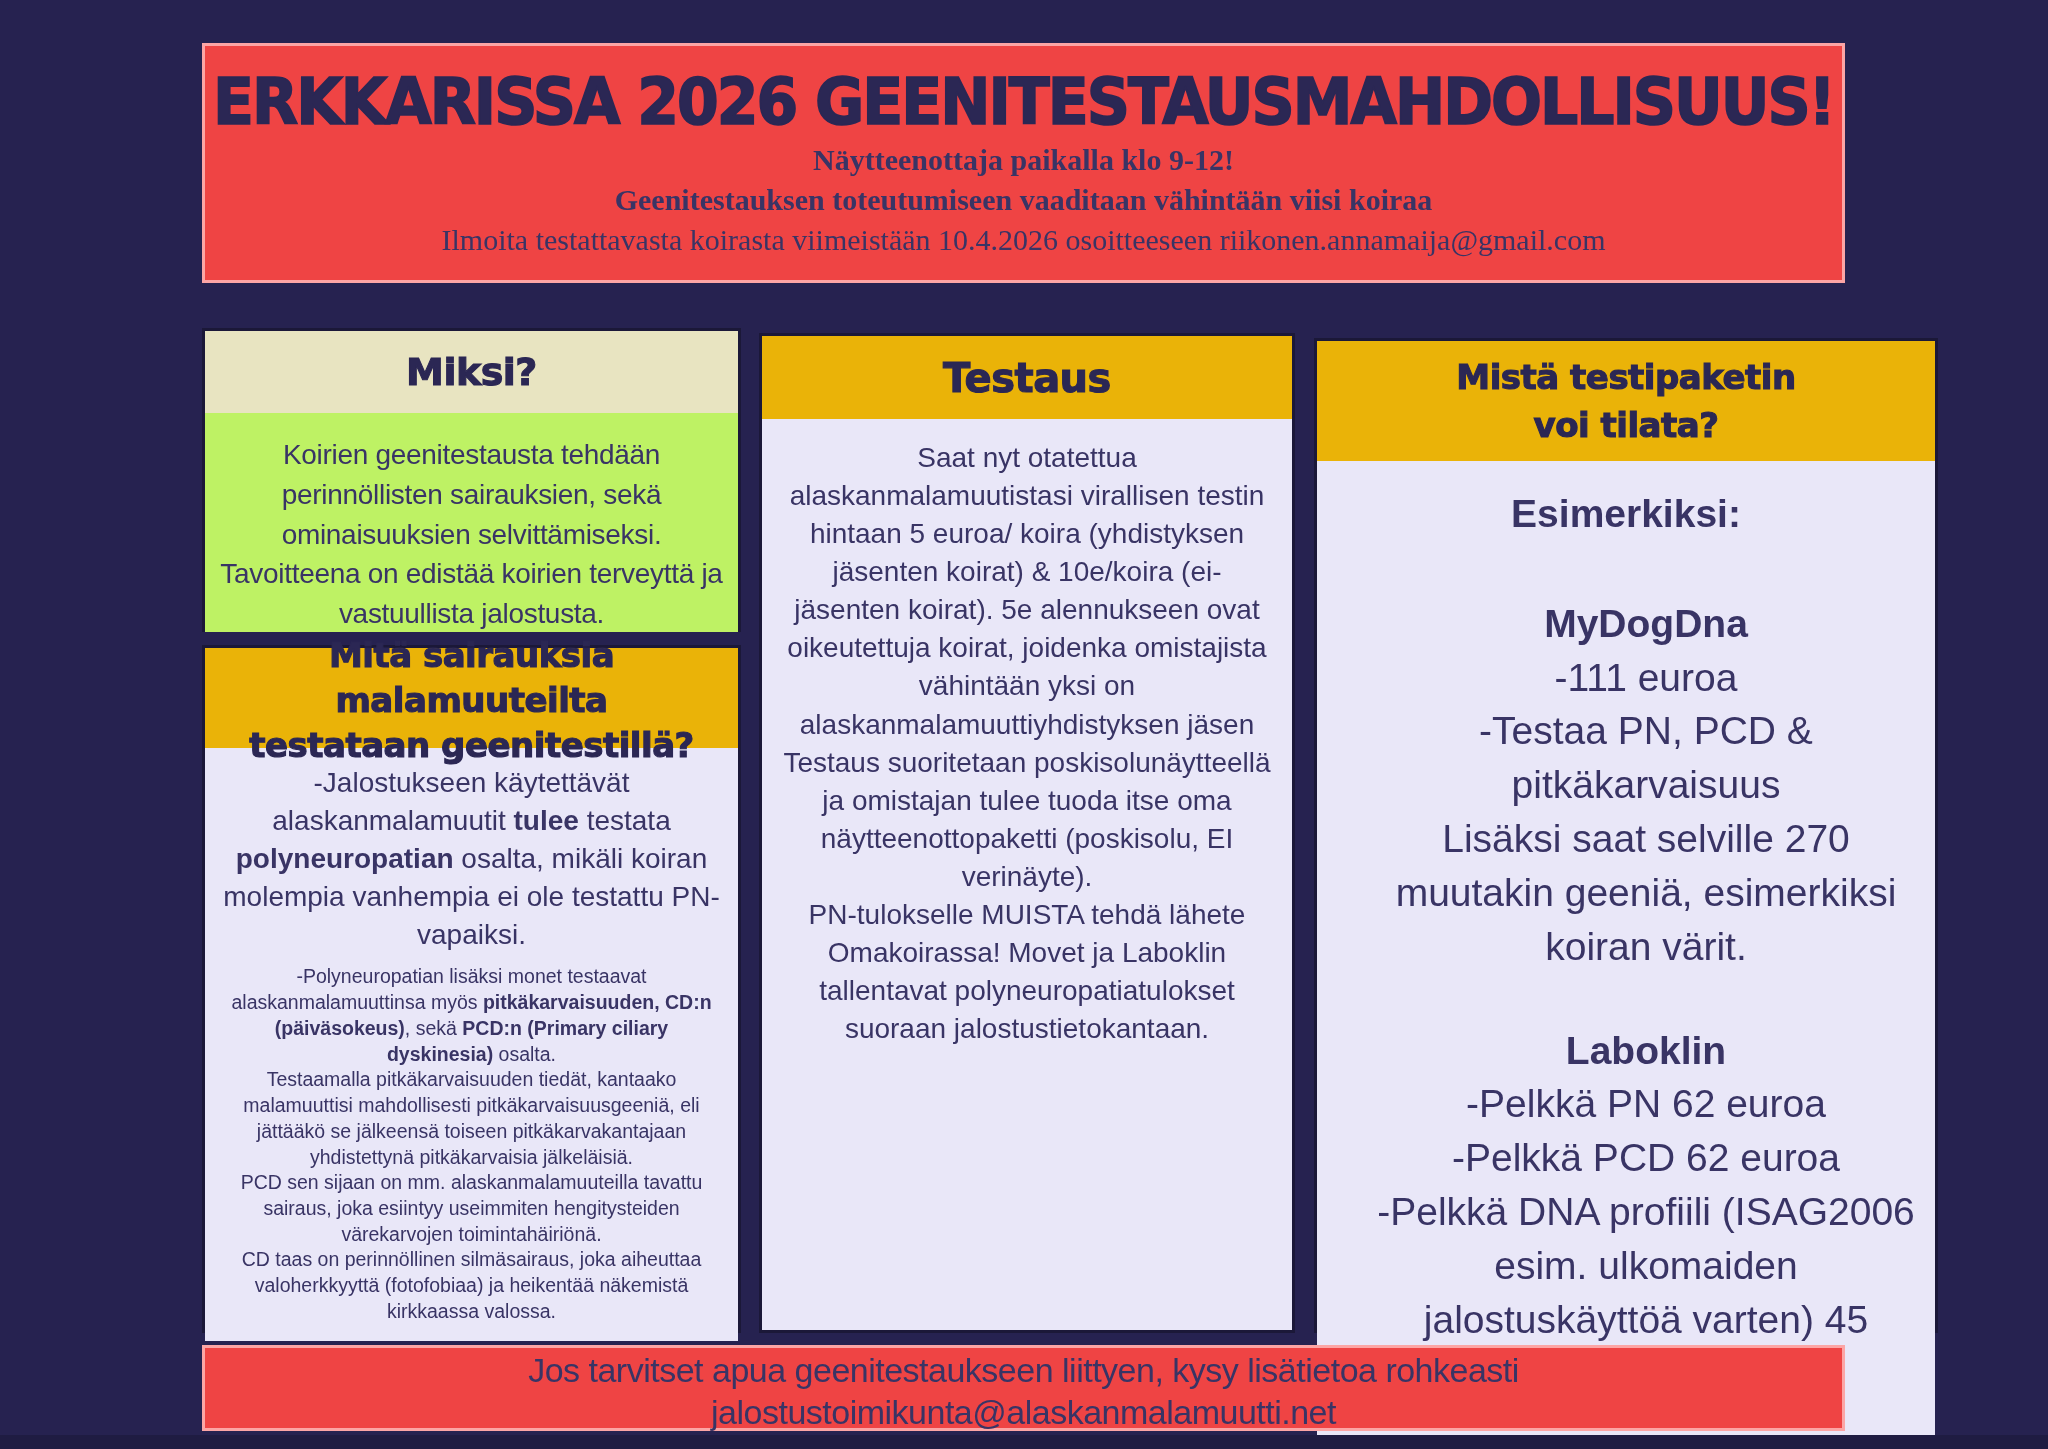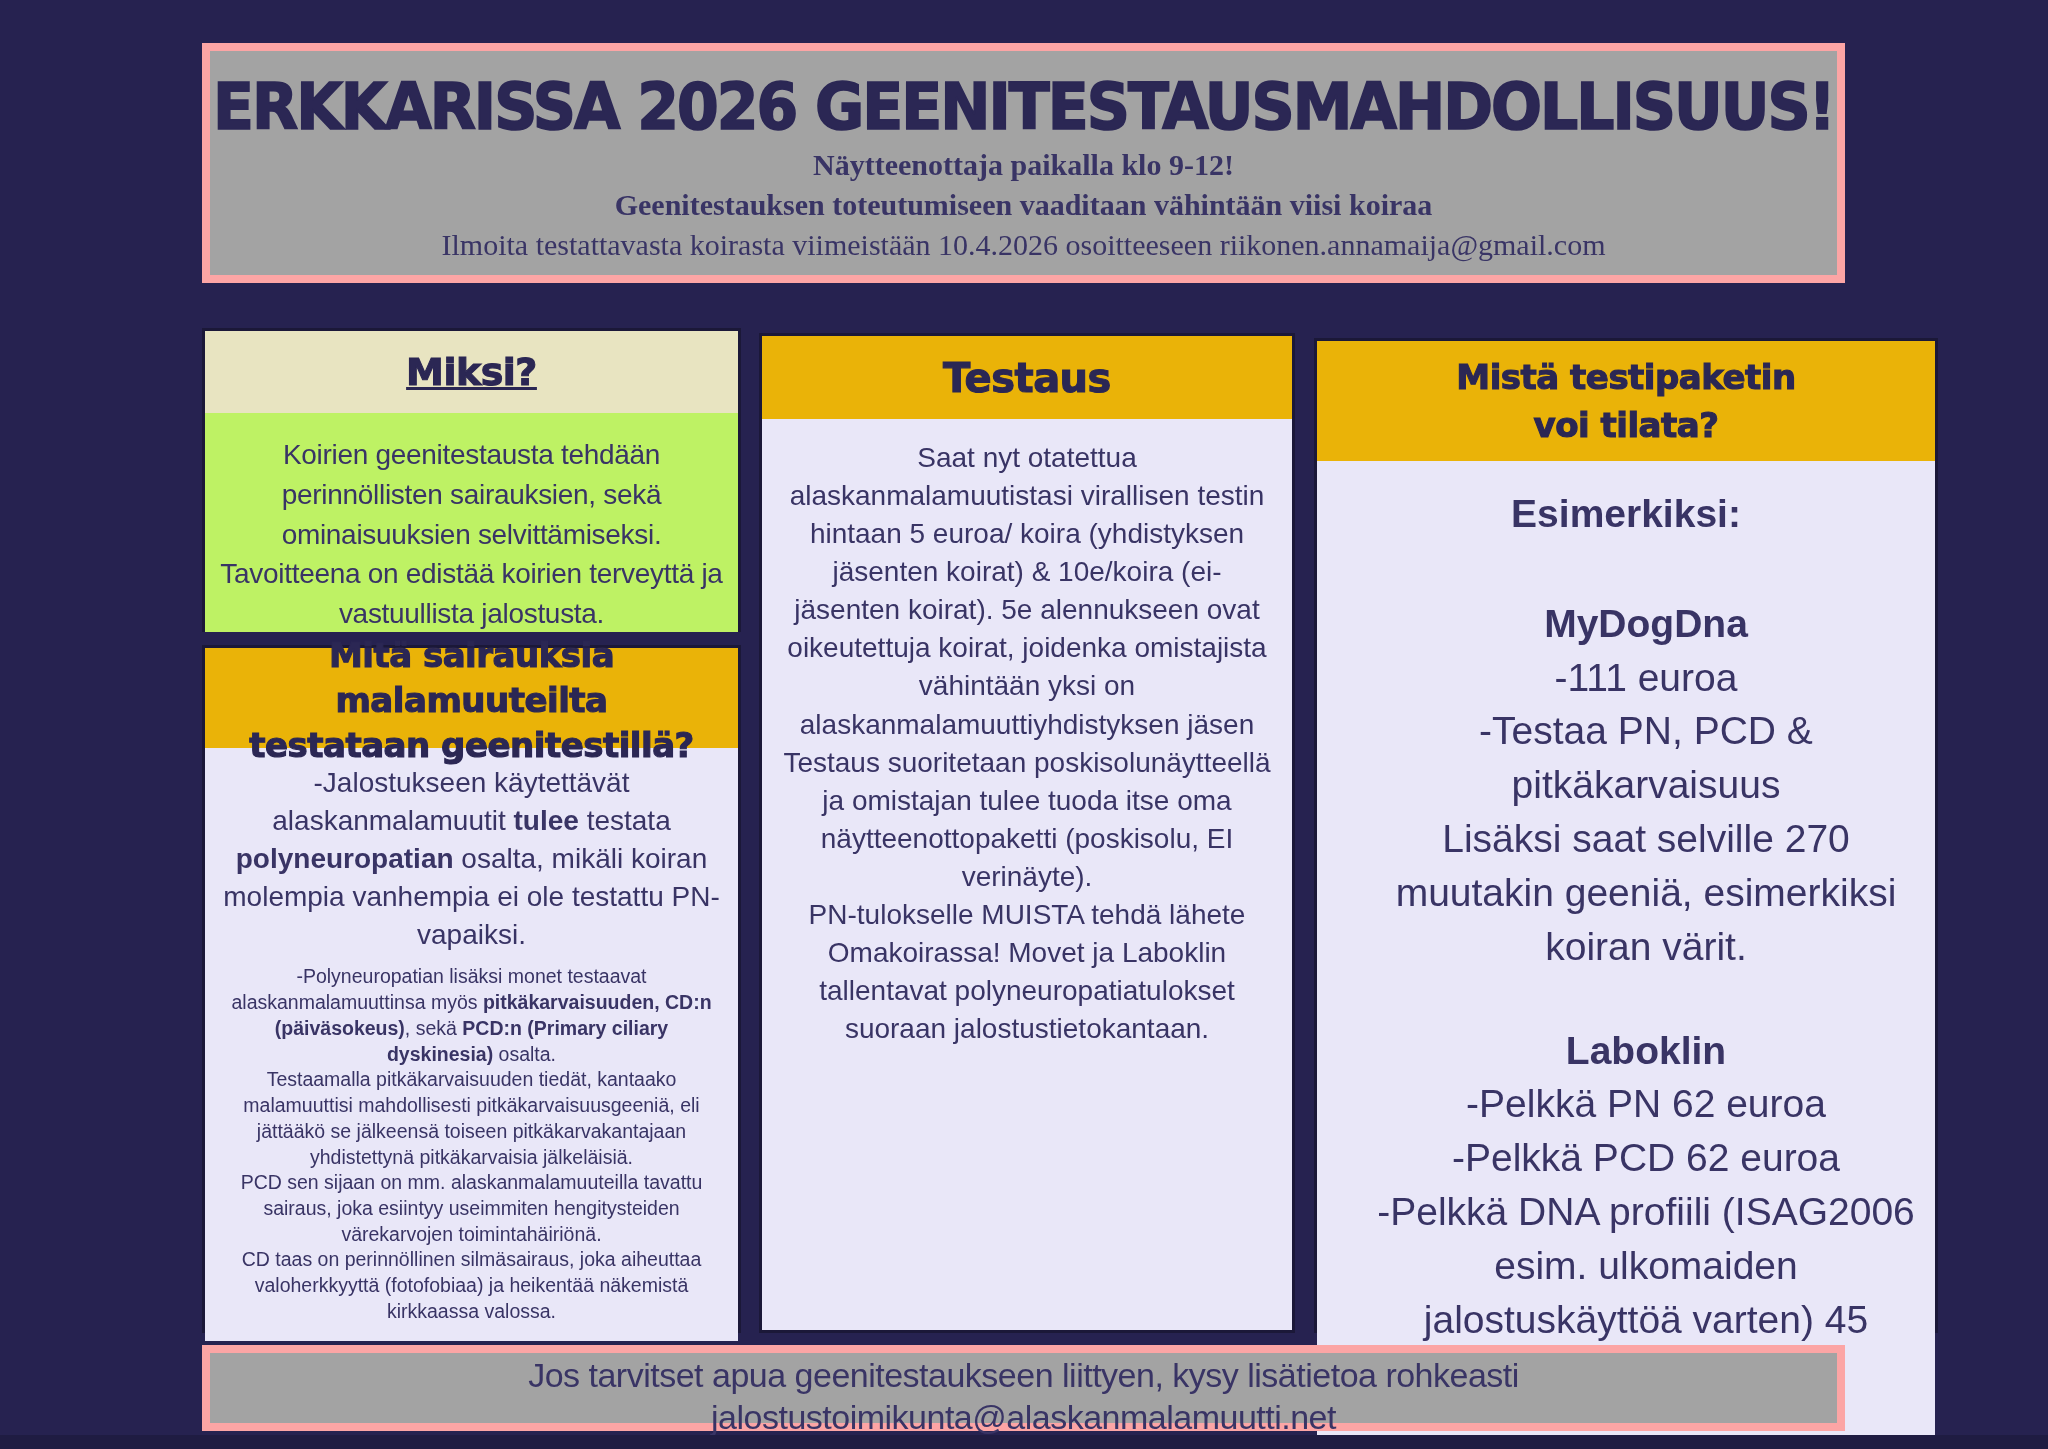--- a/index.html
+++ b/index.html
@@ -2,21 +2,21 @@
 <html><head>
 <meta charset="utf-8">
 <style>
   html,body{margin:0;padding:0;background:#262250;}
   .canvas{
     position:relative;width:2048px;height:1449px;background:#262250;
     overflow:hidden;font-family:"Liberation Sans",sans-serif;color:#393465;
   }
   .bottom-strip{position:absolute;left:0;top:1435px;width:2048px;height:14px;background:#1f1c42;}
   .band{
-    position:absolute;background:#a3a3a3;border:8px solid #fca5a5;box-sizing:border-box;
+    position:absolute;background:#ef4444;border:3px solid #fca5a5;box-sizing:border-box;
     text-align:center;
   }
   .header-band{left:202px;top:43px;width:1643px;height:240px;}
   .header-band h1{
     margin:18px 0 2px 0;font-family:"DejaVu Sans",sans-serif;font-weight:bold;
     font-size:60px;line-height:74px;letter-spacing:-2px;color:#2b2754;
     -webkit-text-stroke:1.6px #2b2754;transform:scaleY(1.08);transform-origin:center;
   }
   .sub{font-size:30px;line-height:40px;color:#393465;font-family:Liberation Serif, serif;}
   .sub.bold{font-weight:bold;}
@@ -35,21 +35,21 @@
   .head-cream{background:#e8e4c1;}
   .head-purple{background:#eab308;}
   .box-body{box-sizing:border-box;}
   .gray-body{background:#bef264;}
   .lav-body{background:#e9e7f8;}
   p{margin:0;}
   .b{font-weight:bold;}
 
   
   #box-why{left:202px;top:328px;width:539px;height:304px;}
-  #box-why .box-head{height:82px;font-size:38px;text-decoration:underline;}
+  #box-why .box-head{height:82px;font-size:38px;}
   #box-why .box-body{height:219px;padding:22px 12px;font-size:28px;line-height:1.42;letter-spacing:-0.3px;}
 
   
   #box-diseases{left:202px;top:645px;width:539px;height:688px;}
   #box-diseases .box-head{height:100px;font-size:34px;line-height:45px;padding-top:4px;}
   #box-diseases .box-body{padding:16px 18px;font-size:28px;line-height:1.36;}
   #box-diseases .detail{margin-top:10px;font-size:19.5px;line-height:1.32;}
 
   
   #box-testing{left:759px;top:333px;width:536px;height:1000px;}

